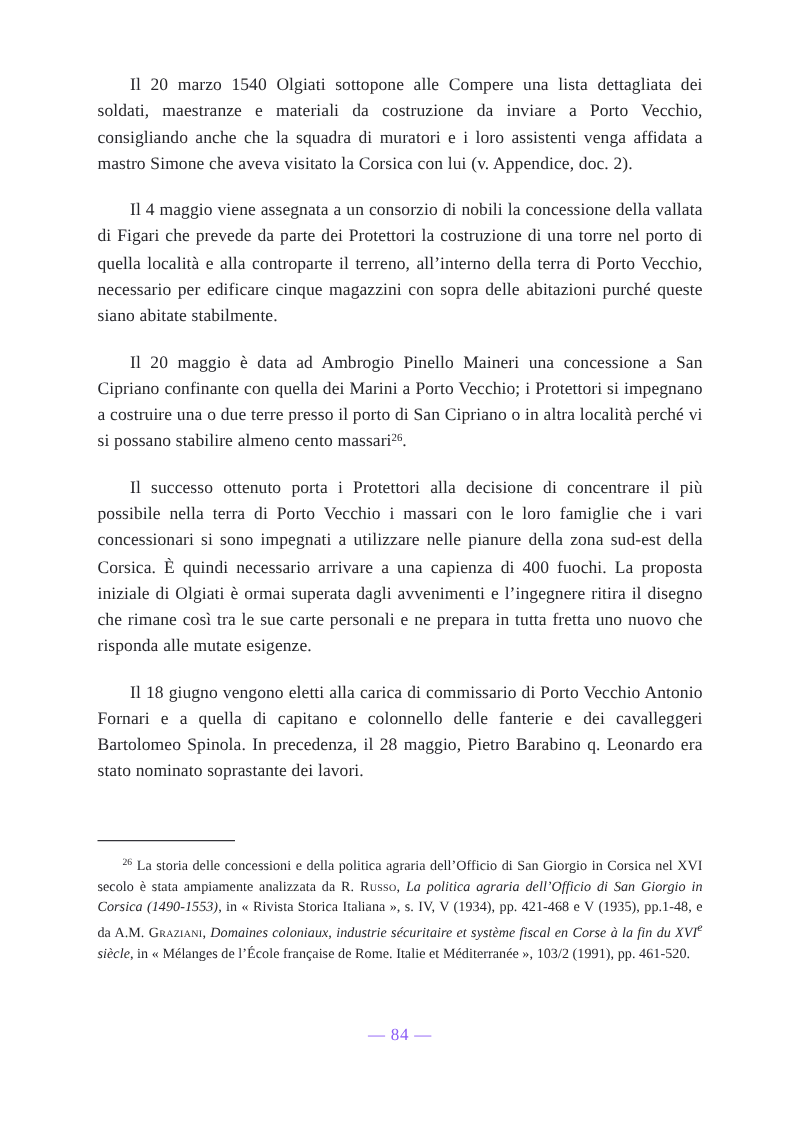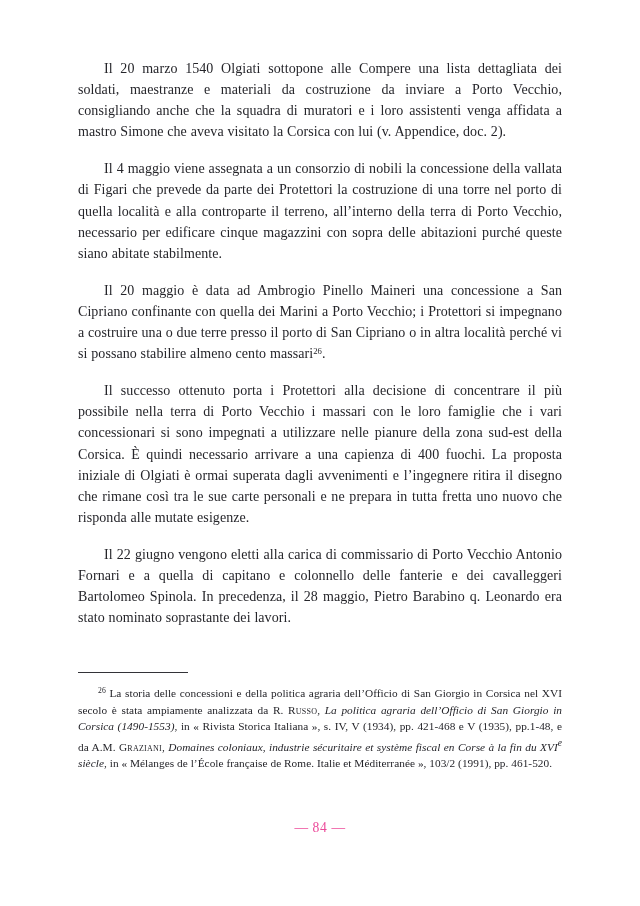--- a/index.html
+++ b/index.html
@@ -97,39 +97,39 @@
 
   
   .folio {
     position: absolute;
     left: 0;
     right: 0;
     top: 820px;
     text-align: center;
     font-size: 13.6px;
     letter-spacing: 0.6px;
-    color: #ec4899;
+    color: #8b5cf6;
   }
 </style>
 </head>
 <body>
 
 <div class="page">
 
   <div class="textblock">
 
     <p class="para">Il 20 marzo 1540 Olgiati sottopone alle Compere una lista dettagliata dei soldati, maestranze e materiali da costruzione da inviare a Porto Vecchio, consigliando anche che la squadra di muratori e i loro assistenti venga affidata a mastro Simone che aveva visitato la Corsica con lui (v. Appendice, doc. 2).</p>
 
     <p class="para">Il 4 maggio viene assegnata a un consorzio di nobili la concessione della vallata di Figari che prevede da parte dei Protettori la costruzione di una torre nel porto di quella località e alla controparte il terreno, all’interno della terra di Porto Vecchio, necessario per edificare cinque magazzini con sopra delle abitazioni purché queste siano abitate stabilmente.</p>
 
     <p class="para"><span>Il 20 maggio è data ad Ambrogio Pinello Maineri una concessione a San Cipriano confinante con quella dei Marini a Porto Vecchio; i Protettori si impegnano a costruire una o due terre presso il porto di San Cipriano o in altra località perché vi si possano stabilire almeno cento massari</span><sup class="fn">26</sup><span>.</span></p>
 
     <p class="para">Il successo ottenuto porta i Protettori alla decisione di concentrare il più possibile nella terra di Porto Vecchio i massari con le loro famiglie che i vari concessionari si sono impegnati a utilizzare nelle pianure della zona sud-est della Corsica. È quindi necessario arrivare a una capienza di 400 fuochi. La proposta iniziale di Olgiati è ormai superata dagli avvenimenti e l’ingegnere ritira il disegno che rimane così tra le sue carte personali e ne prepara in tutta fretta uno nuovo che risponda alle mutate esigenze.</p>
 
-    <p class="para">Il 22 giugno vengono eletti alla carica di commissario di Porto Vecchio Antonio Fornari e a quella di capitano e colonnello delle fanterie e dei cavalleggeri Bartolomeo Spinola. In precedenza, il 28 maggio, Pietro Barabino q. Leonardo era stato nominato soprastante dei lavori.</p>
+    <p class="para">Il 18 giugno vengono eletti alla carica di commissario di Porto Vecchio Antonio Fornari e a quella di capitano e colonnello delle fanterie e dei cavalleggeri Bartolomeo Spinola. In precedenza, il 28 maggio, Pietro Barabino q. Leonardo era stato nominato soprastante dei lavori.</p>
 
 
   </div>
 
   <div class="footnotes">
     <hr class="fn-rule">
     <p class="fn-text"><sup class="fnmark">26</sup>&nbsp;<span>La storia delle concessioni e della politica agraria dell’Officio di San Giorgio in Corsica nel XVI secolo è stata ampiamente analizzata da R. </span><span class="sc">Russo</span><span>, </span><span class="it">La politica agraria dell’Officio di San Giorgio in Corsica (1490-1553)</span><span>, in « Rivista Storica Italiana », s. IV, V (1934), pp. 421-468 e V (1935), pp.1-48, e da A.M. </span><span class="sc">Graziani</span><span>, </span><span class="it">Domaines coloniaux, industrie sécuritaire et système fiscal en Corse à la fin du XVI</span><sup class="ord it">e</sup><span class="it"> siècle</span><span>, in « Mélanges de l’École française de Rome. Italie et Méditerranée », 103/2 (1991), pp. 461-520.</span></p>
   </div>
 
   <div class="folio">— 84 —</div>

